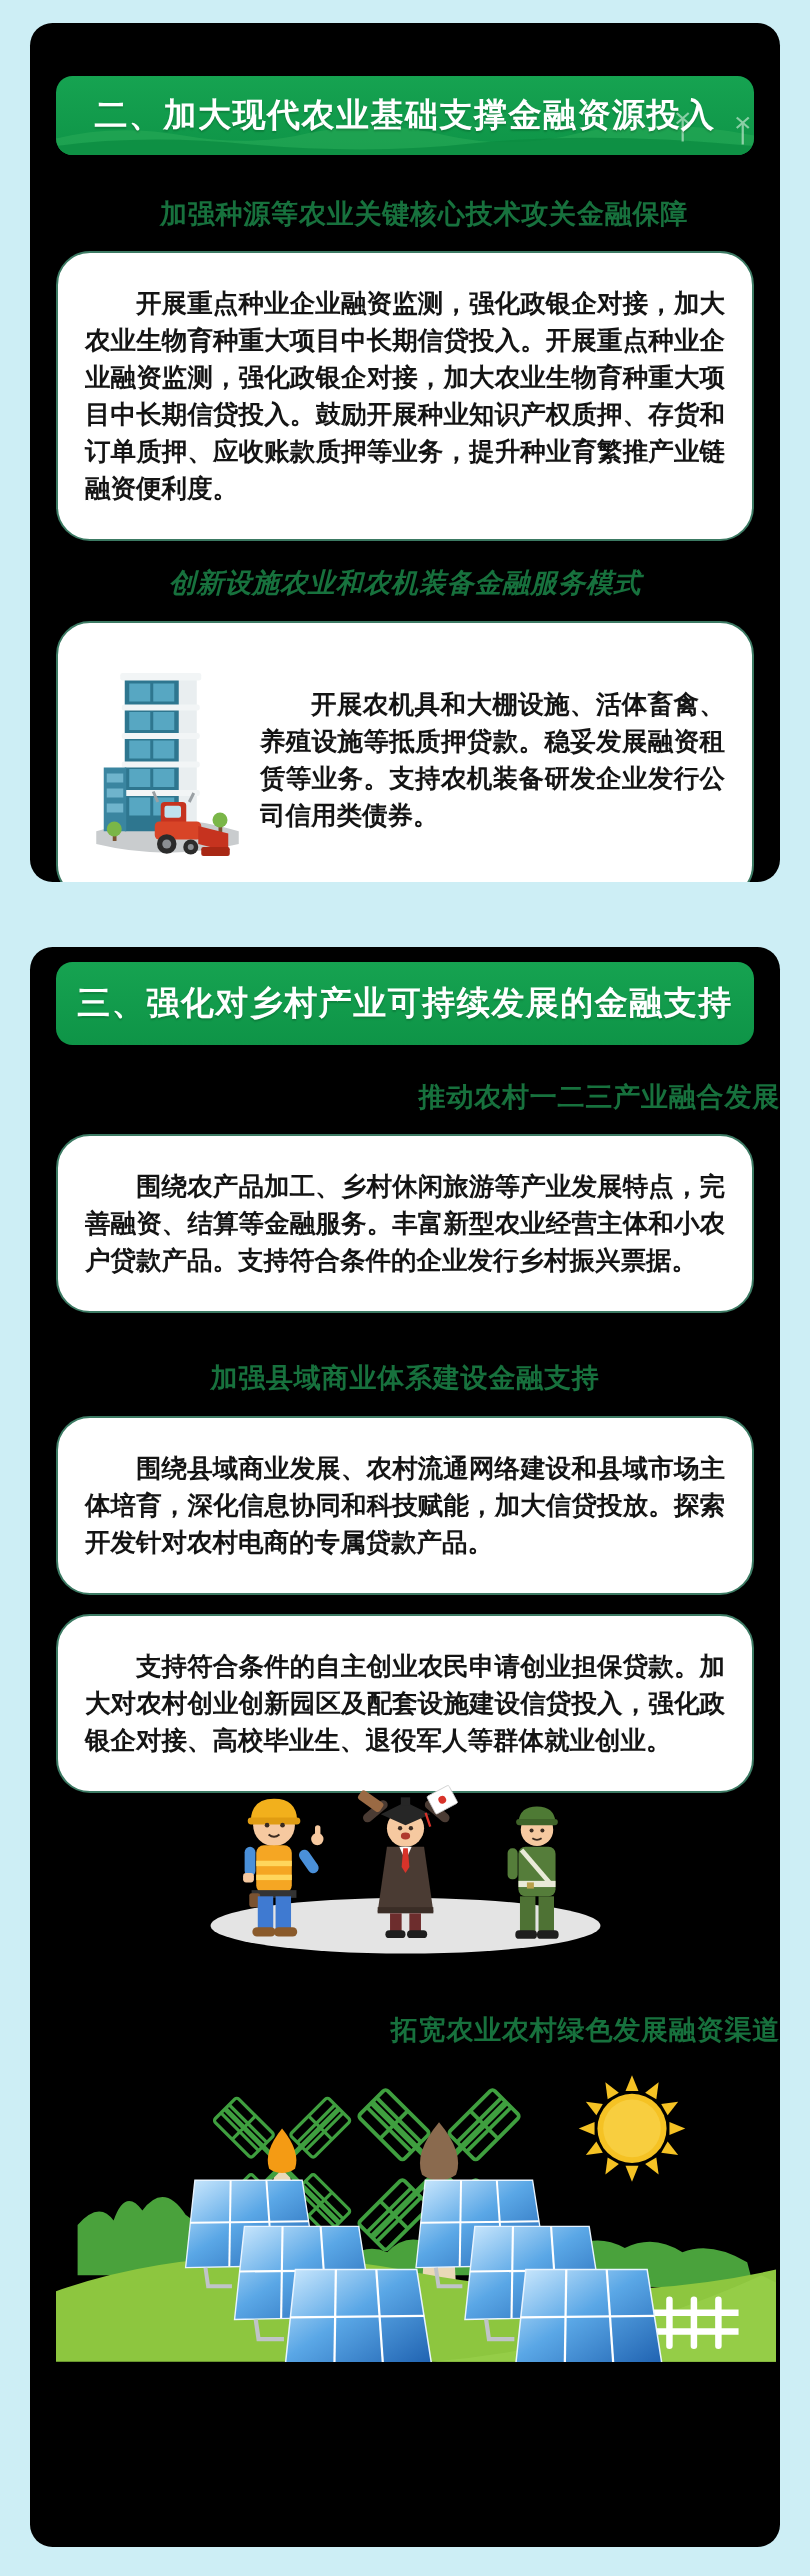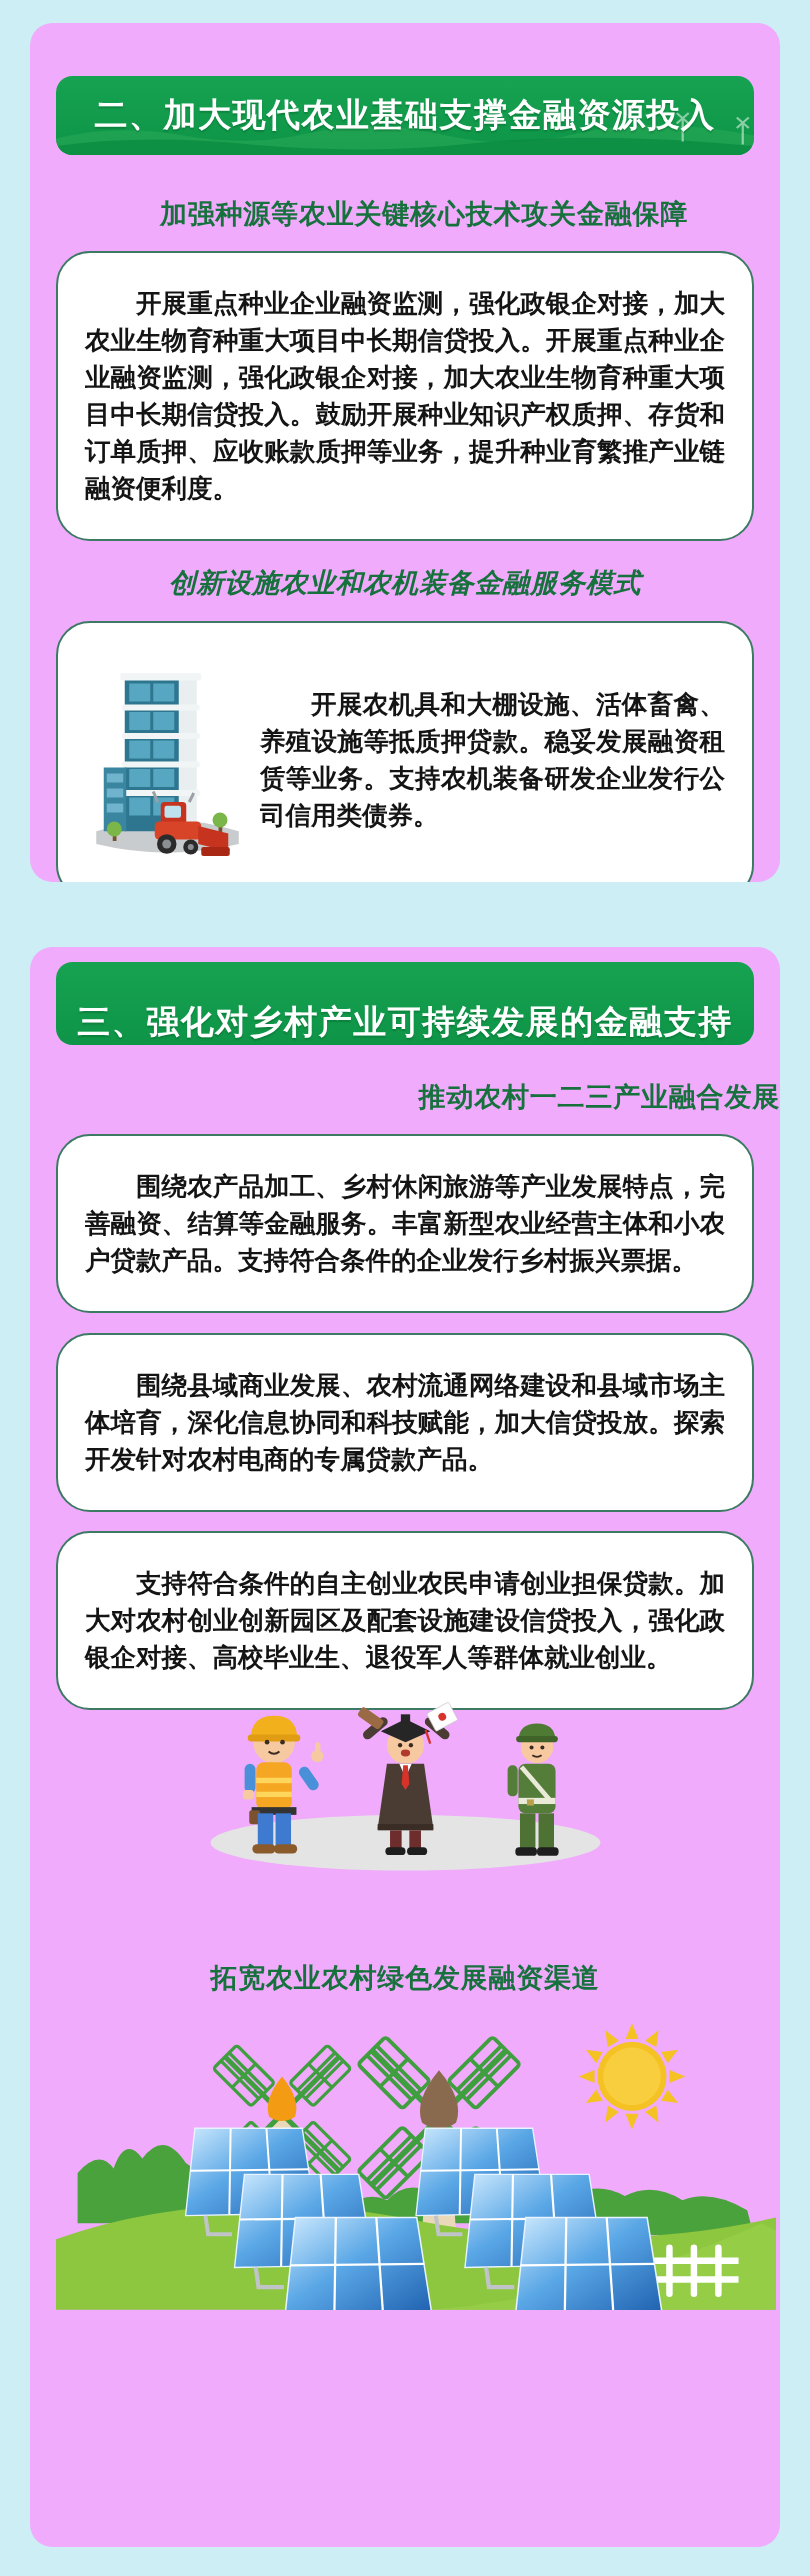--- a/index.html
+++ b/index.html
@@ -3,57 +3,57 @@
 <meta charset="utf-8">
 <style>
   html,body{margin:0;padding:0;}
   body{
     width:810px;height:2576px;
     background:#cdeef5;
     font-family:"Liberation Sans","DejaVu Sans",sans-serif;
     overflow:hidden;
   }
   .card{
-    background:#f0abfc;
+    background:#000000;
     border-radius:22.5px;
     margin:0 30px;
     overflow:hidden;
     box-sizing:border-box;
   }
   .card1{margin-top:22.5px;height:859px;padding-top:53px;}
   .card2{margin-top:65px;height:1600px;padding-top:15px;}
   .banner{
     margin:0 26px;
     height:79px;
     border-radius:16.5px;
     background:linear-gradient(180deg,#16a351 0%,#0e9447 100%);
     position:relative;
     overflow:hidden;
     display:flex;align-items:center;justify-content:center;
   }
-  .card2 .banner{height:83px;align-items:flex-end;}
+  .card2 .banner{height:83px;}
   .banner .hills{position:absolute;left:0;bottom:0;width:100%;height:45px;}
   .banner-title{
     position:relative;z-index:2;
     color:#ffffff;font-size:33px;font-weight:bold;
     letter-spacing:1.5px;white-space:nowrap;
     text-shadow:0 1.5px 1.5px rgba(0,60,25,.25);
   }
   .subtitle{
     text-align:center;
     color:#17713d;
     font-size:27px;font-weight:bold;
     letter-spacing:0.8px;
   }
   .st1{margin-top:41px;margin-left:38px;}
   .st2{margin-top:24px;font-style:italic;}
   .st3{margin-top:34px;text-align:right;}
   .st4{margin-top:47px;}
   .st5{margin-top:41px;}
-  .st6{margin-top:84px;}
+  .st6{margin-top:53px;text-align:right;}
   .textbox{
     margin:19.5px 26px 0;
     border:2.3px solid #3c7a63;
     border-radius:34px;
     background:#ffffff;
     padding:32px 27px;
     box-sizing:border-box;
     position:relative;
   }
   .textbox p{
@@ -162,20 +162,21 @@
 <div class="card card2">
   <div class="banner">
     <div class="banner-title">三、强化对乡村产业可持续发展的金融支持</div>
   </div>
 
   <div class="subtitle st3">推动农村一二三产业融合发展</div>
   <div class="textbox">
     <p>围绕农产品加工、乡村休闲旅游等产业发展特点，完善融资、结算等金融服务。丰富新型农业经营主体和小农户贷款产品。支持符合条件的企业发行乡村振兴票据。</p>
   </div>
 
+  <div class="subtitle st4">加强县域商业体系建设金融支持</div>
   <div class="textbox">
     <p>围绕县域商业发展、农村流通网络建设和县域市场主体培育，深化信息协同和科技赋能，加大信贷投放。探索开发针对农村电商的专属贷款产品。</p>
   </div>
 
   <div class="textbox">
     <p>支持符合条件的自主创业农民申请创业担保贷款。加大对农村创业创新园区及配套设施建设信贷投入，强化政银企对接、高校毕业生、退役军人等群体就业创业。</p>
   </div>
 
   <div class="people-wrap">
     <svg viewBox="0 0 640 235" width="495" height="182">

